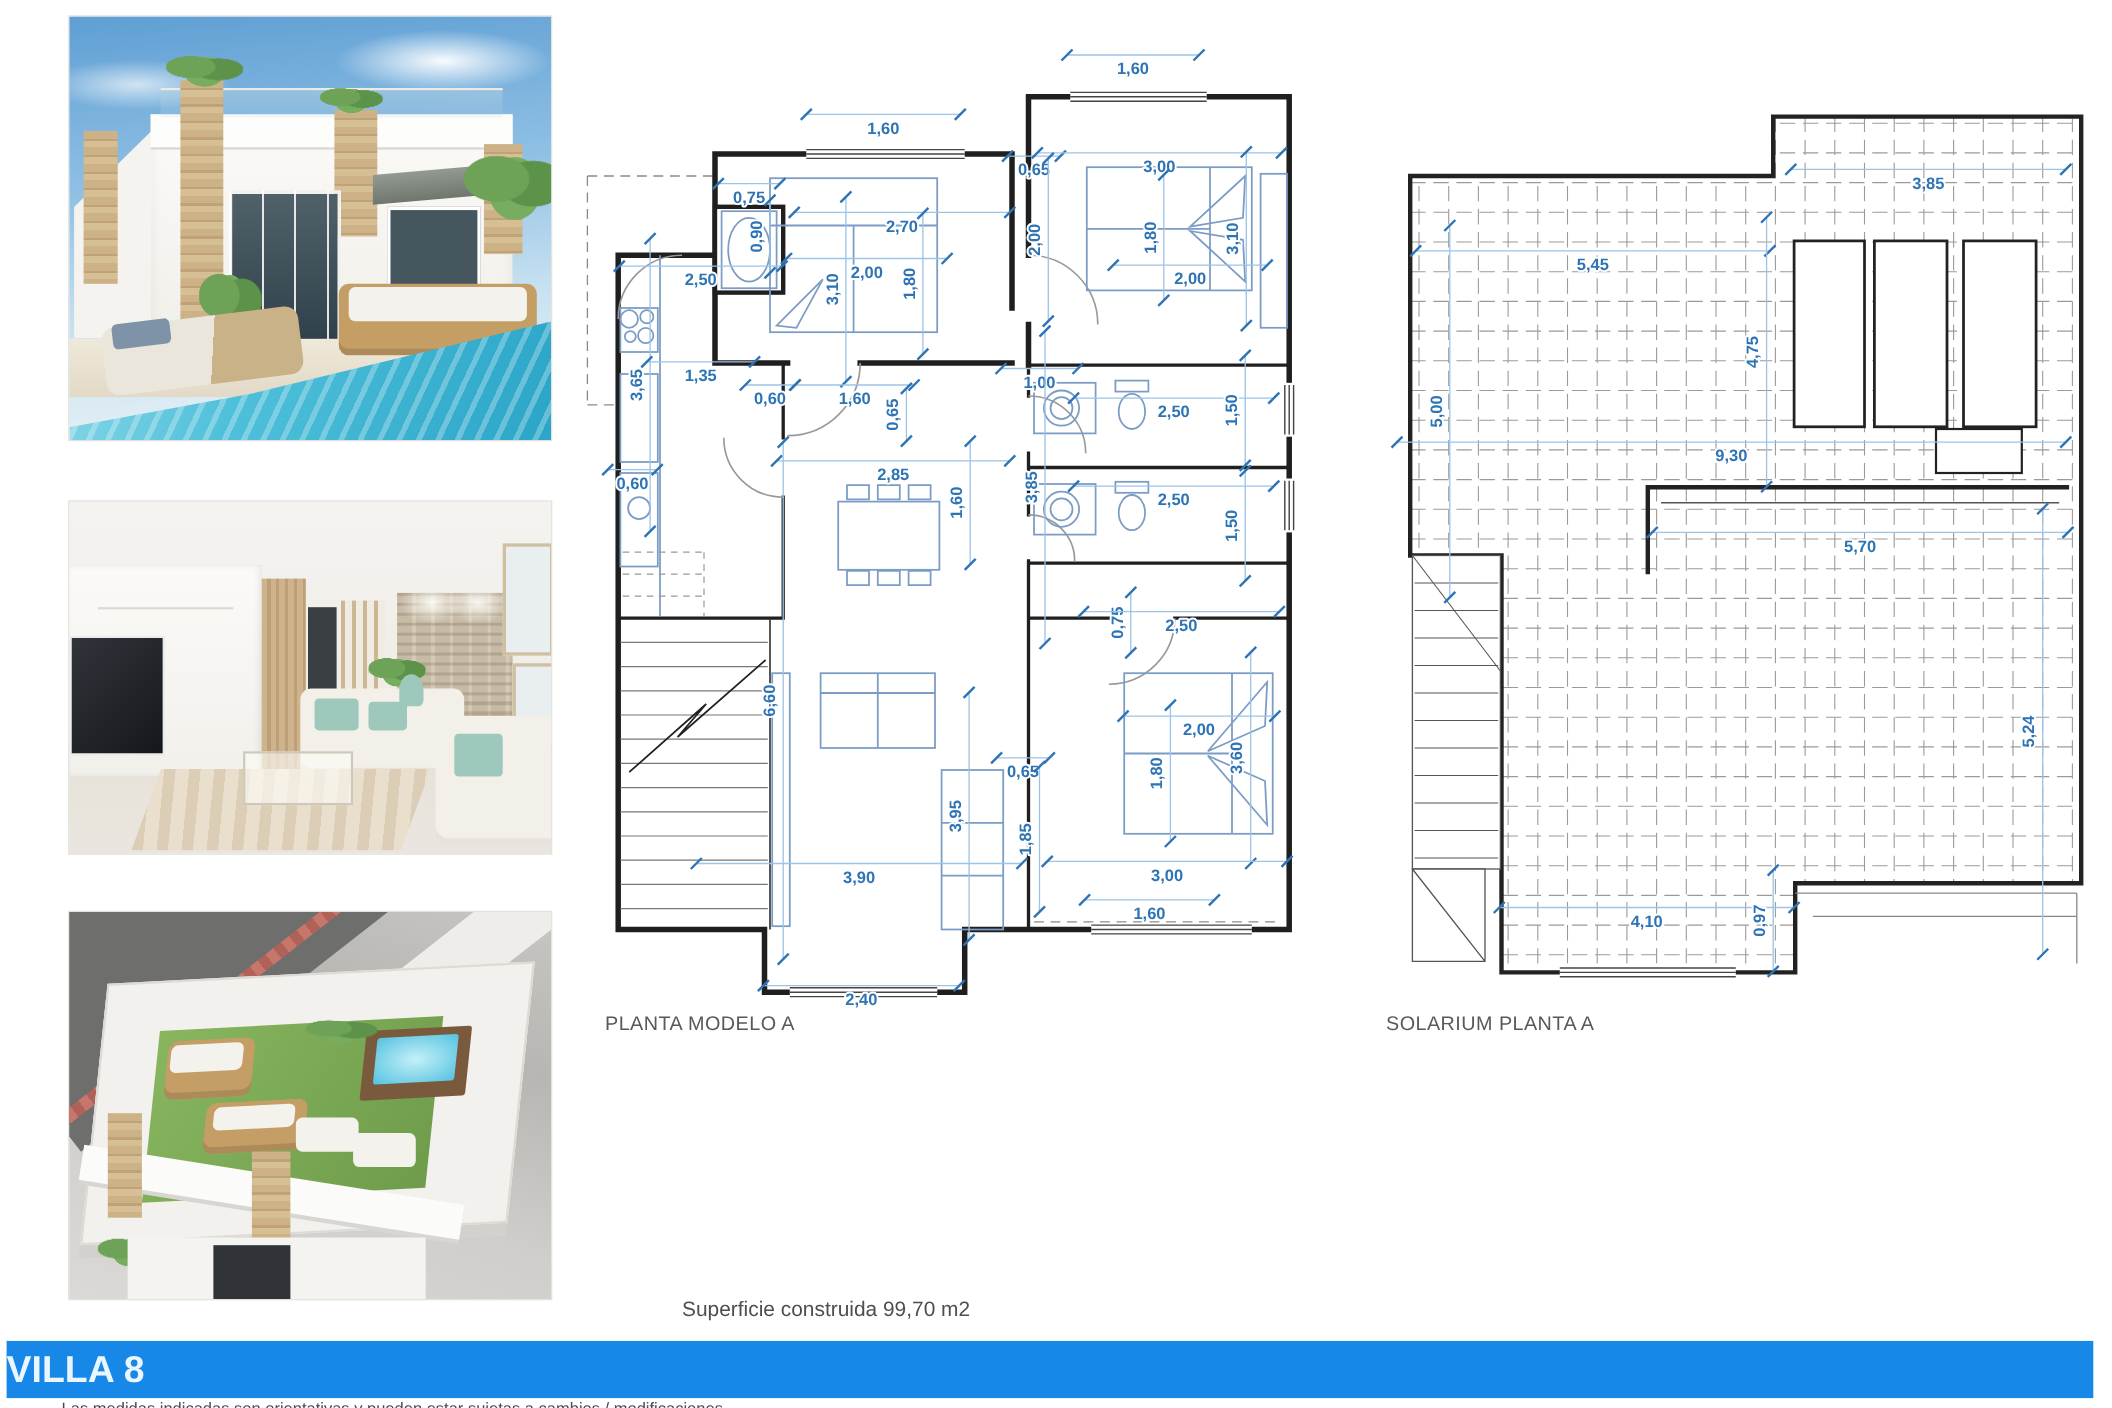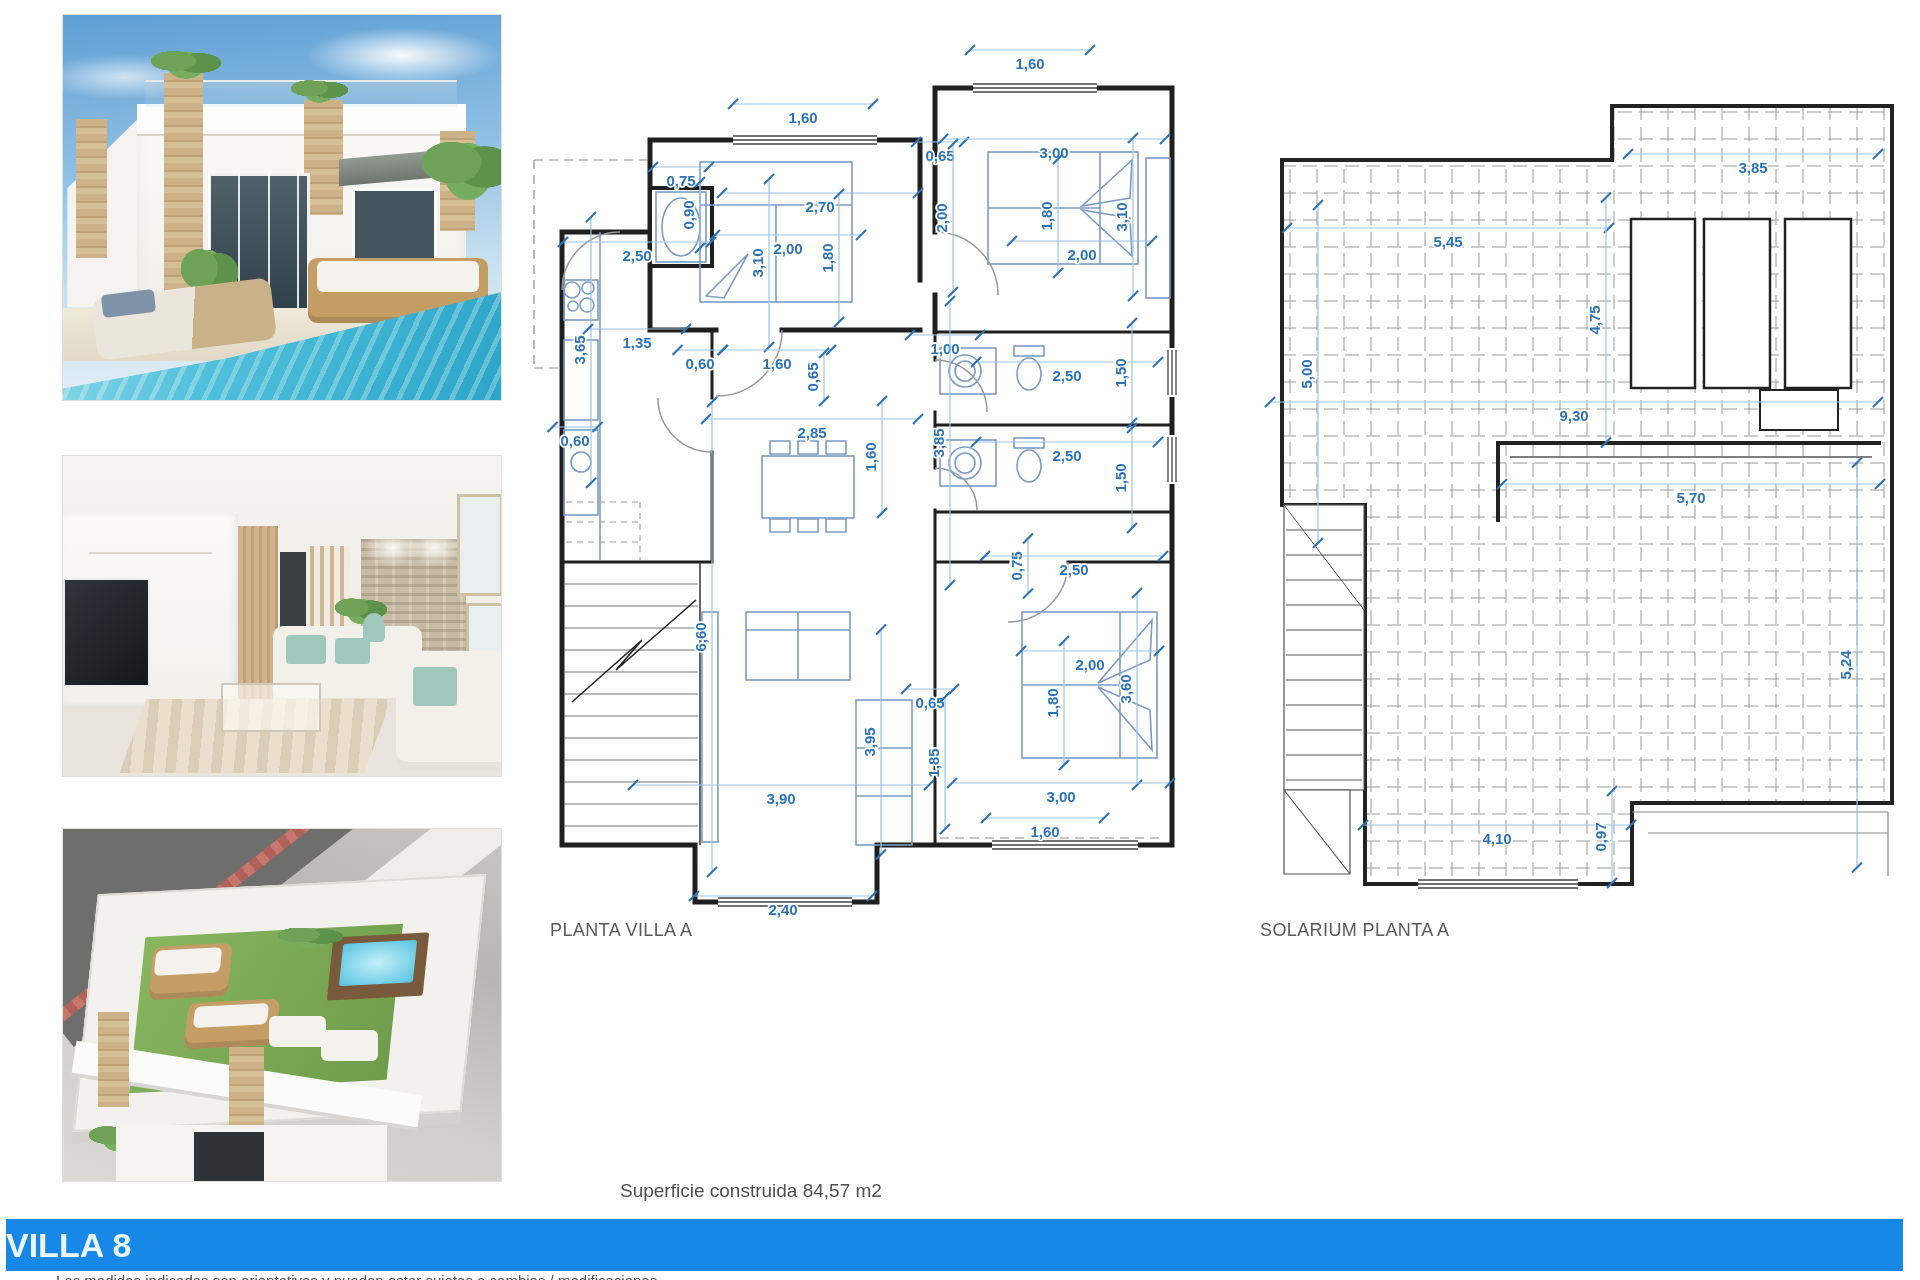--- a/index.html
+++ b/index.html
@@ -650,21 +650,21 @@
         </g>
         <g>
           <line x1="1612" y1="791" x2="1612" y2="883" stroke="#9dc3e6" stroke-width="1.2"></line>
           <line x1="1607" y1="796" x2="1617" y2="786" stroke="#2e74b5" stroke-width="2.2"></line>
           <line x1="1607" y1="888" x2="1617" y2="878" stroke="#2e74b5" stroke-width="2.2"></line>
           <text x="1600" y="837" fill="#2e74b5" transform="rotate(-90 1600 837)">0,97</text>
         </g>
       </g>
   </svg>
 
-  <div class="plan-title" id="planta-title">PLANTA VILLA A</div>
+  <div class="plan-title" id="planta-title">PLANTA MODELO A</div>
   <div class="plan-title" id="sol-title">SOLARIUM PLANTA A</div>
-  <div class="area-note">Superficie construida 84,57 m2</div>
+  <div class="area-note">Superficie construida 99,70 m2</div>
 
   <div class="banner">
     <span class="villa">VILLA 8</span>
   </div>
   <div class="disclaimer">Las medidas indicadas son orientativas y pueden estar sujetas a cambios / modificaciones</div>
 </div>
 
 </body></html>

